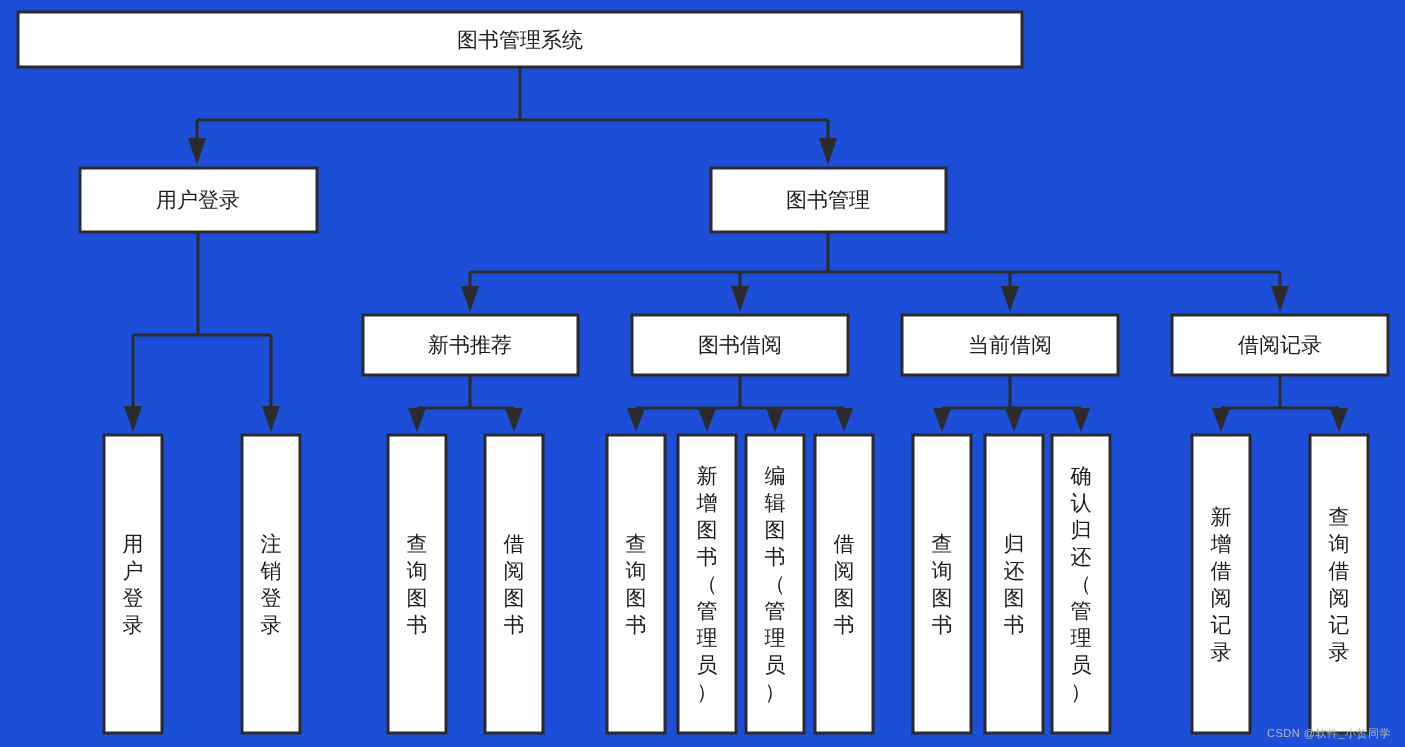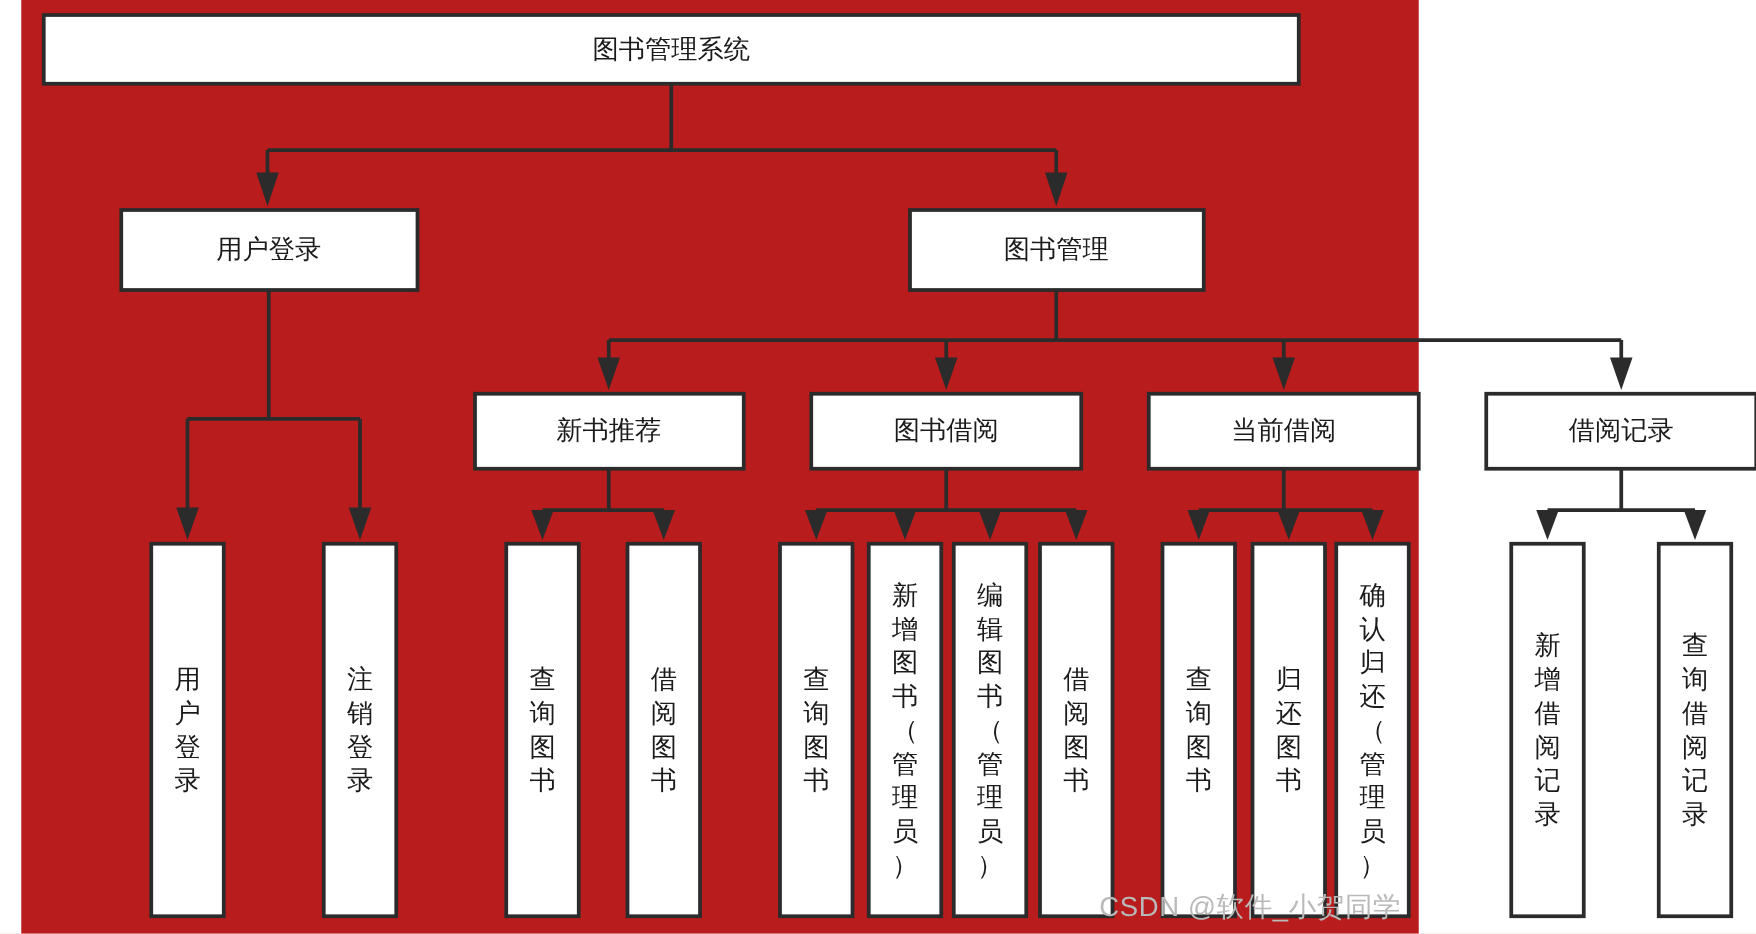--- a/index.html
+++ b/index.html
@@ -8,24 +8,23 @@
     background: #ffffff;
   }
   body {
     width: 1405px;
     height: 747px;
     font-family: "Liberation Sans", "DejaVu Sans", sans-serif;
     overflow: hidden;
   }
   #diagram-root {
     position: relative;
-    width: 1118px;
+    width: 1405px;
     height: 747px;
-    background: #b91c1c;
-    margin-left: 17px;
+    background: #1d4ed8;
   }
   svg.canvas {
     position: absolute;
     left: 0;
     top: 0;
     width: 1405px;
     height: 747px;
   }
   .node-box {
     fill: #ffffff;
@@ -53,21 +52,21 @@
     fill: #1b1b1b;
     font-family: "Liberation Sans", "DejaVu Sans", sans-serif;
     font-size: 21px;
     text-anchor: middle;
   }
   .watermark {
     position: absolute;
     right: 14px;
     bottom: 6px;
     font-family: "Liberation Sans", "DejaVu Sans", sans-serif;
-    font-size: 22px;
+    font-size: 11px;
     color: #b9b9b9;
     letter-spacing: 0.5px;
     white-space: nowrap;
     user-select: none;
   }
 </style>
 </head>
 <body>
 
 <div id="diagram-root">

